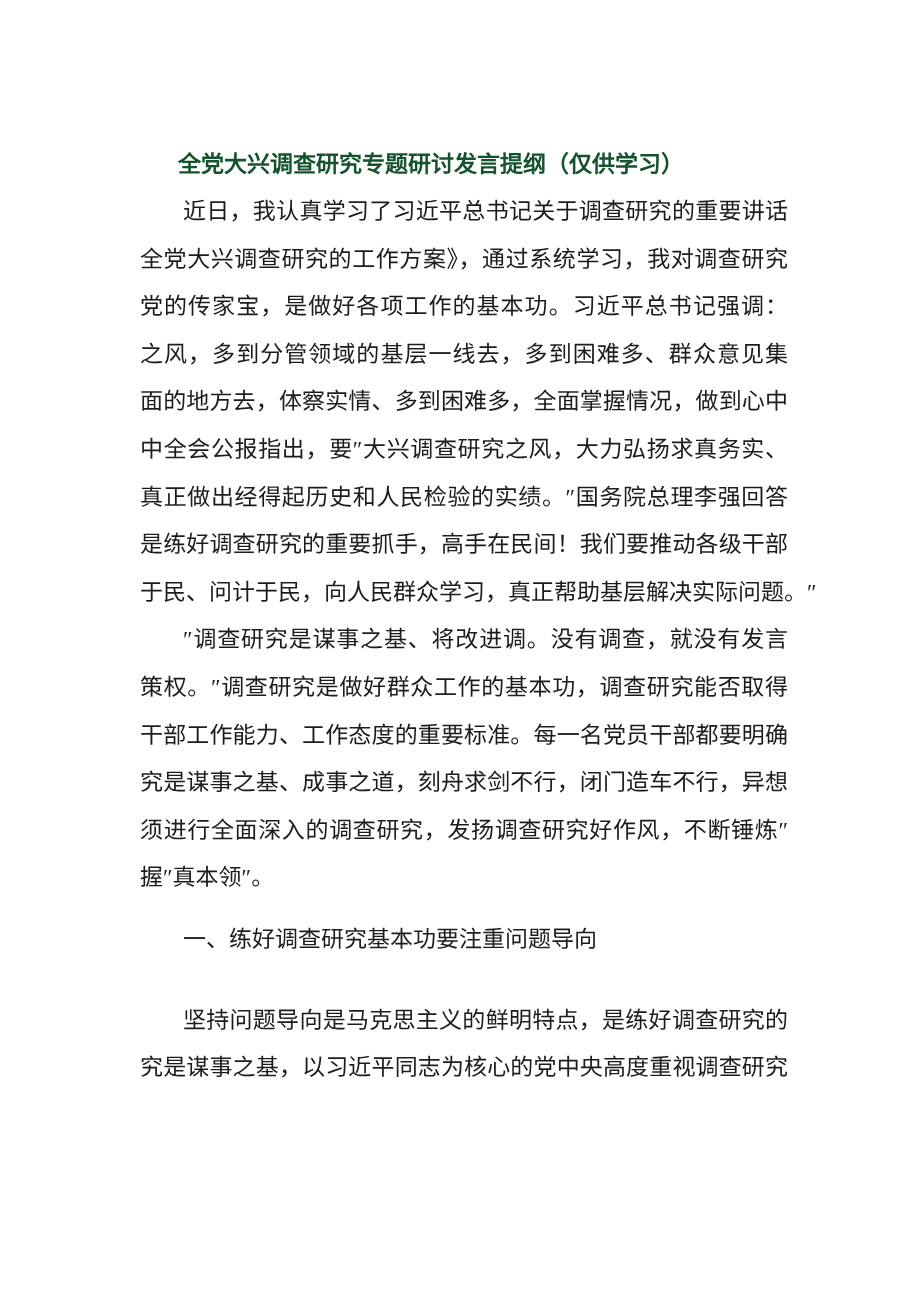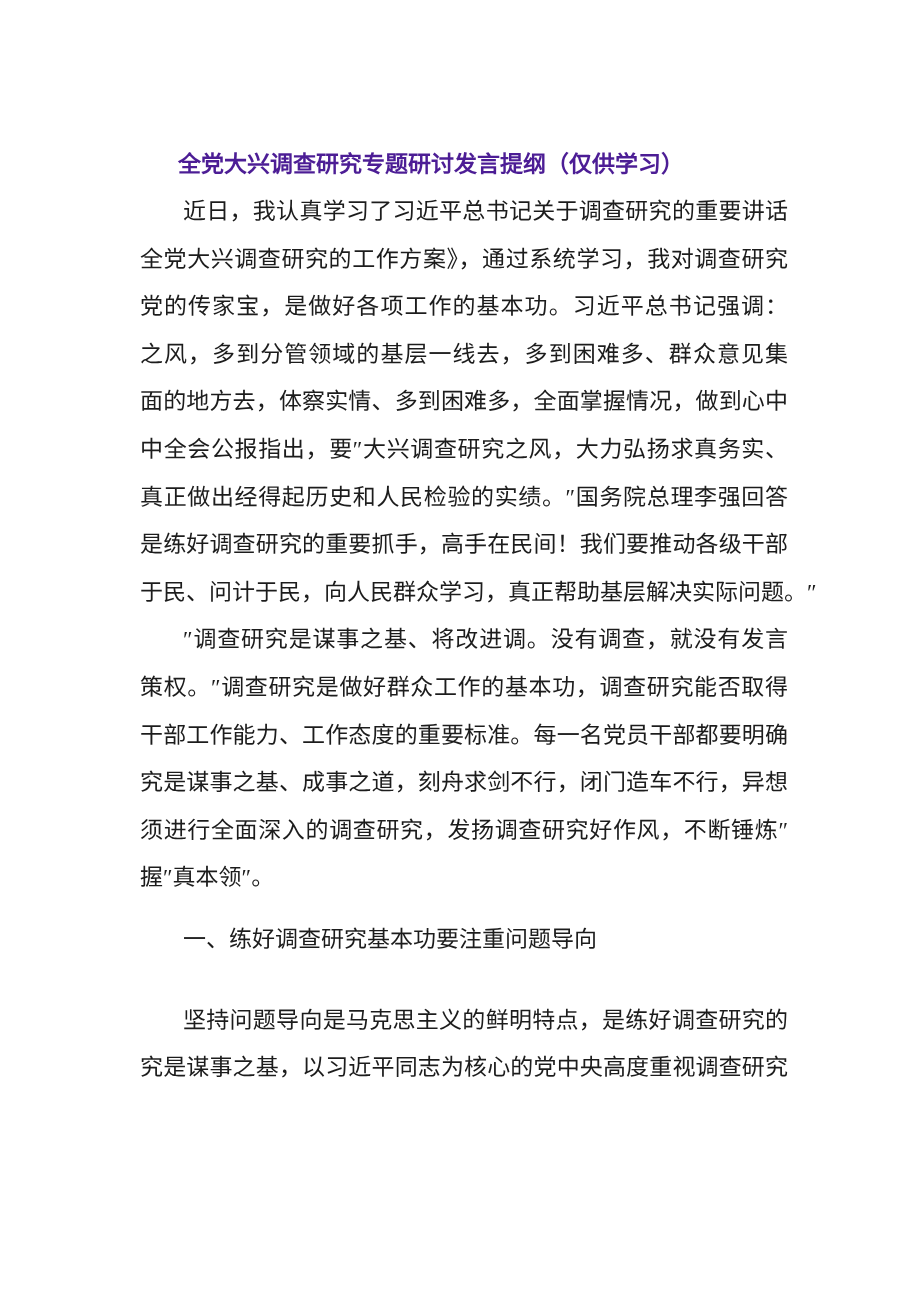--- a/index.html
+++ b/index.html
@@ -22,21 +22,21 @@
     top: 140px;
     width: 648px;
   }
   .doc-title {
     font-family: "Liberation Sans", "DejaVu Sans", sans-serif;
     font-weight: 700;
     font-size: 23px;
     line-height: 48px;
     height: 48px;
     padding-left: 38px;
-    color: #4c1d95;
+    color: #14532d;
     white-space: nowrap;
   }
   .para { margin: 0; }
   .para.heading {
     margin-top: 14px;
     margin-bottom: 33px;
   }
   .line {
     height: 47.6px;
     line-height: 47.6px;

